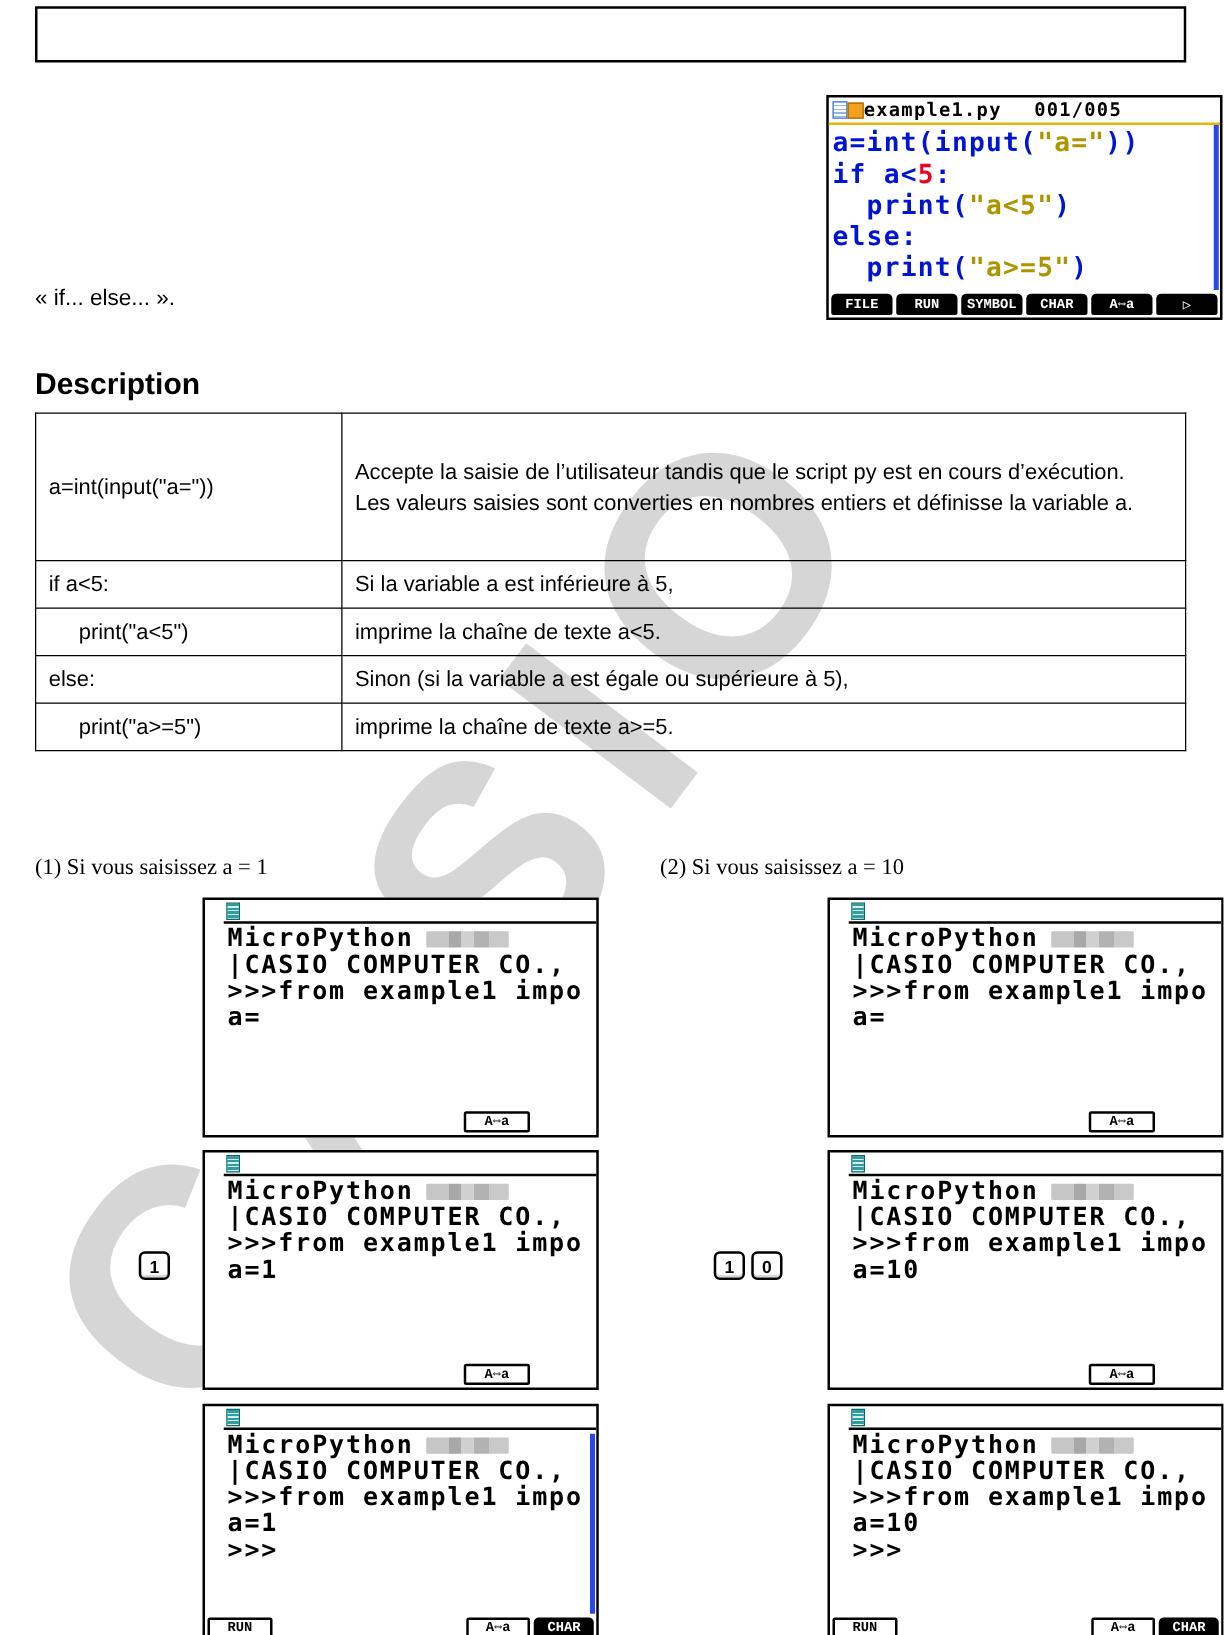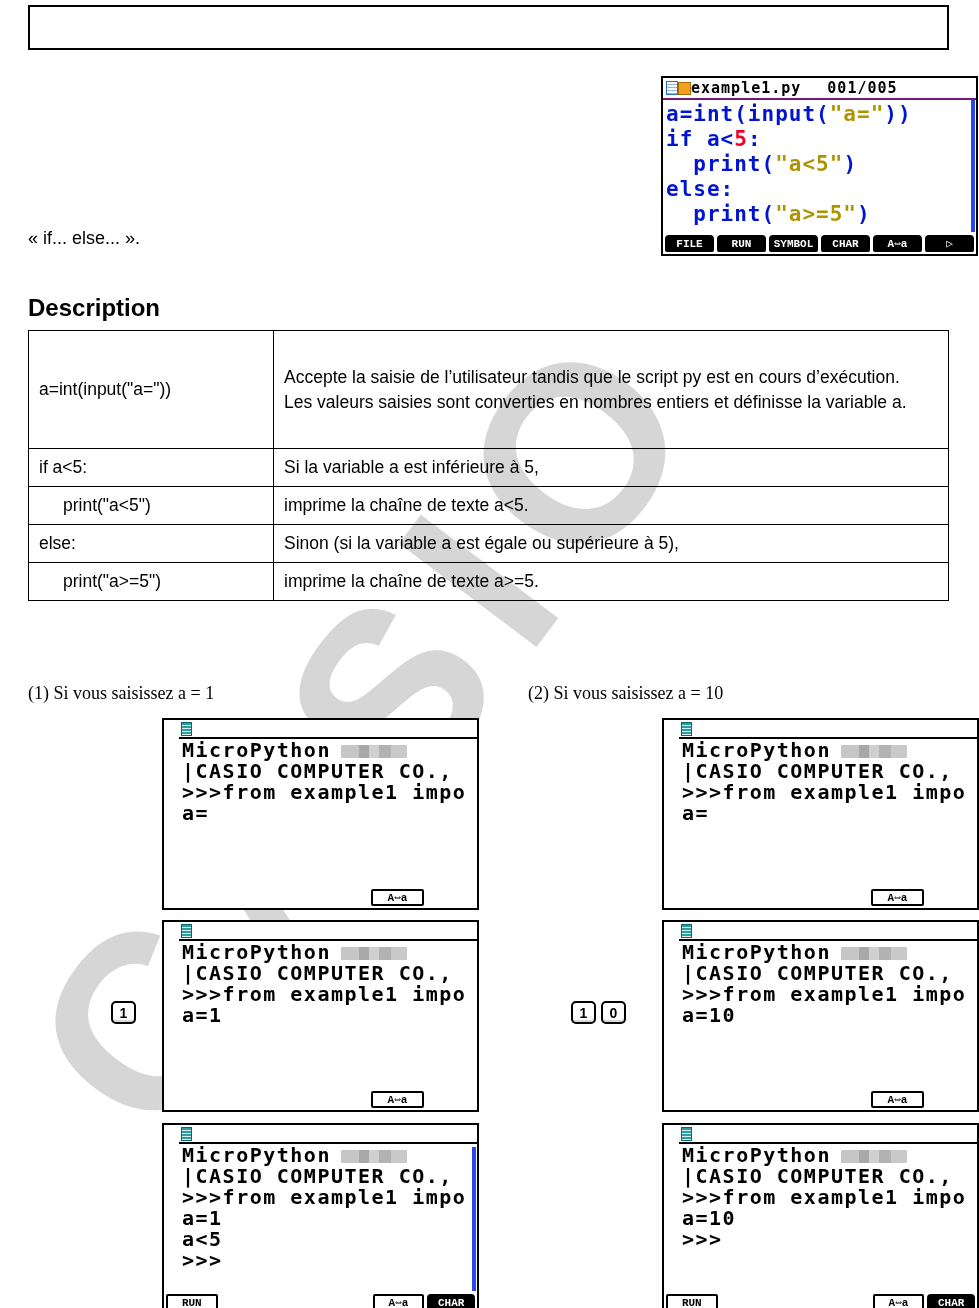--- a/index.html
+++ b/index.html
@@ -26,21 +26,21 @@
 
   .fbar { position:absolute; left:2px; right:2px; bottom:2px; height:17px; display:flex; gap:3px; }
   .fkey { flex:1 1 0; display:flex; align-items:center; justify-content:center;
           font-size:11px; font-weight:bold; font-family:Liberation Mono, monospace; overflow:hidden; }
   .fkey.black   { background:#000; color:#fff; border-radius:4px 4px 2px 2px; }
   .fkey.outline { background:#fff; color:#000; border:2px solid #000; border-radius:2px; }
   .fkey.empty   { background:transparent; }
 
   
   .code-screen { left:661px; top:76px; width:317px; height:180px; }
-  .cs-head { display:flex; align-items:center; gap:0; height:22px; border-bottom:2px solid #701a75;
+  .cs-head { display:flex; align-items:center; gap:0; height:22px; border-bottom:2px solid #eab308;
              padding:0 3px; font-size:15px; letter-spacing:1px; }
   .icon-doc { width:12px; height:14px; border:1px solid #2a6fd0;
               background:repeating-linear-gradient(#fff 0 2px, #8fb8e8 2px 3px); flex:0 0 auto; }
   .icon-py  { width:13px; height:13px; background:#f0a21e; border:1px solid #a86a00; flex:0 0 auto; }
   .cs-title { white-space:nowrap; }
   .cs-counter { margin-left:26px; white-space:nowrap; }
   .cs-body { padding:2px 3px 0 3px; font-size:21px; line-height:25px; letter-spacing:1px; }
   .cline { white-space:pre; }
   .c-blue { color:#0014d2; }
   .c-str  { color:#ad9500; }
@@ -213,21 +213,20 @@
         </div>
         <div class="screen shell pos-l3">
           <div class="shell-head">
             <span class="doc-icon"></span>
           </div>
           <div class="shell-body">
             <div class="sline">MicroPython<span class="blur"></span></div>
             <div class="sline">|CASIO COMPUTER CO.,</div>
             <div class="sline">&gt;&gt;&gt;from example1 impo</div>
             <div class="sline">a=1</div>
-            <div class="sline">a&lt;5</div>
             <div class="sline">&gt;&gt;&gt;</div>
           </div>
           <div class="fbar">
             <div class="fkey outline">RUN</div>
             <div class="fkey empty"></div>
             <div class="fkey empty"></div>
             <div class="fkey empty"></div>
             <div class="fkey outline">A⇔a</div>
             <div class="fkey black">CHAR</div>
           </div>

